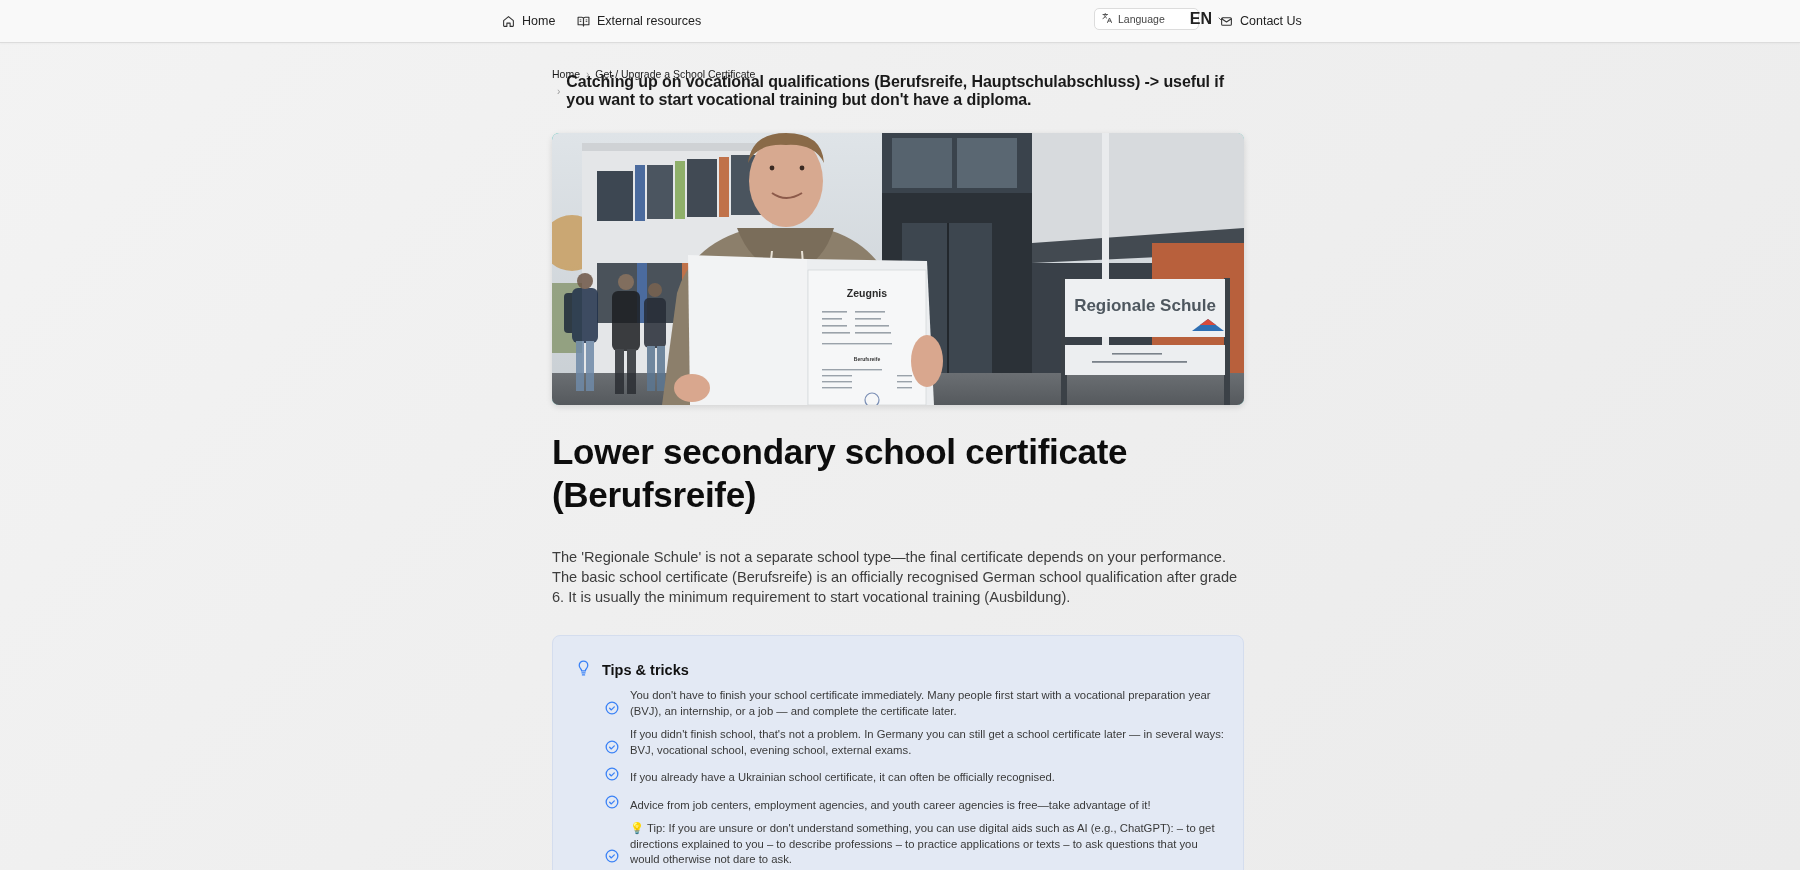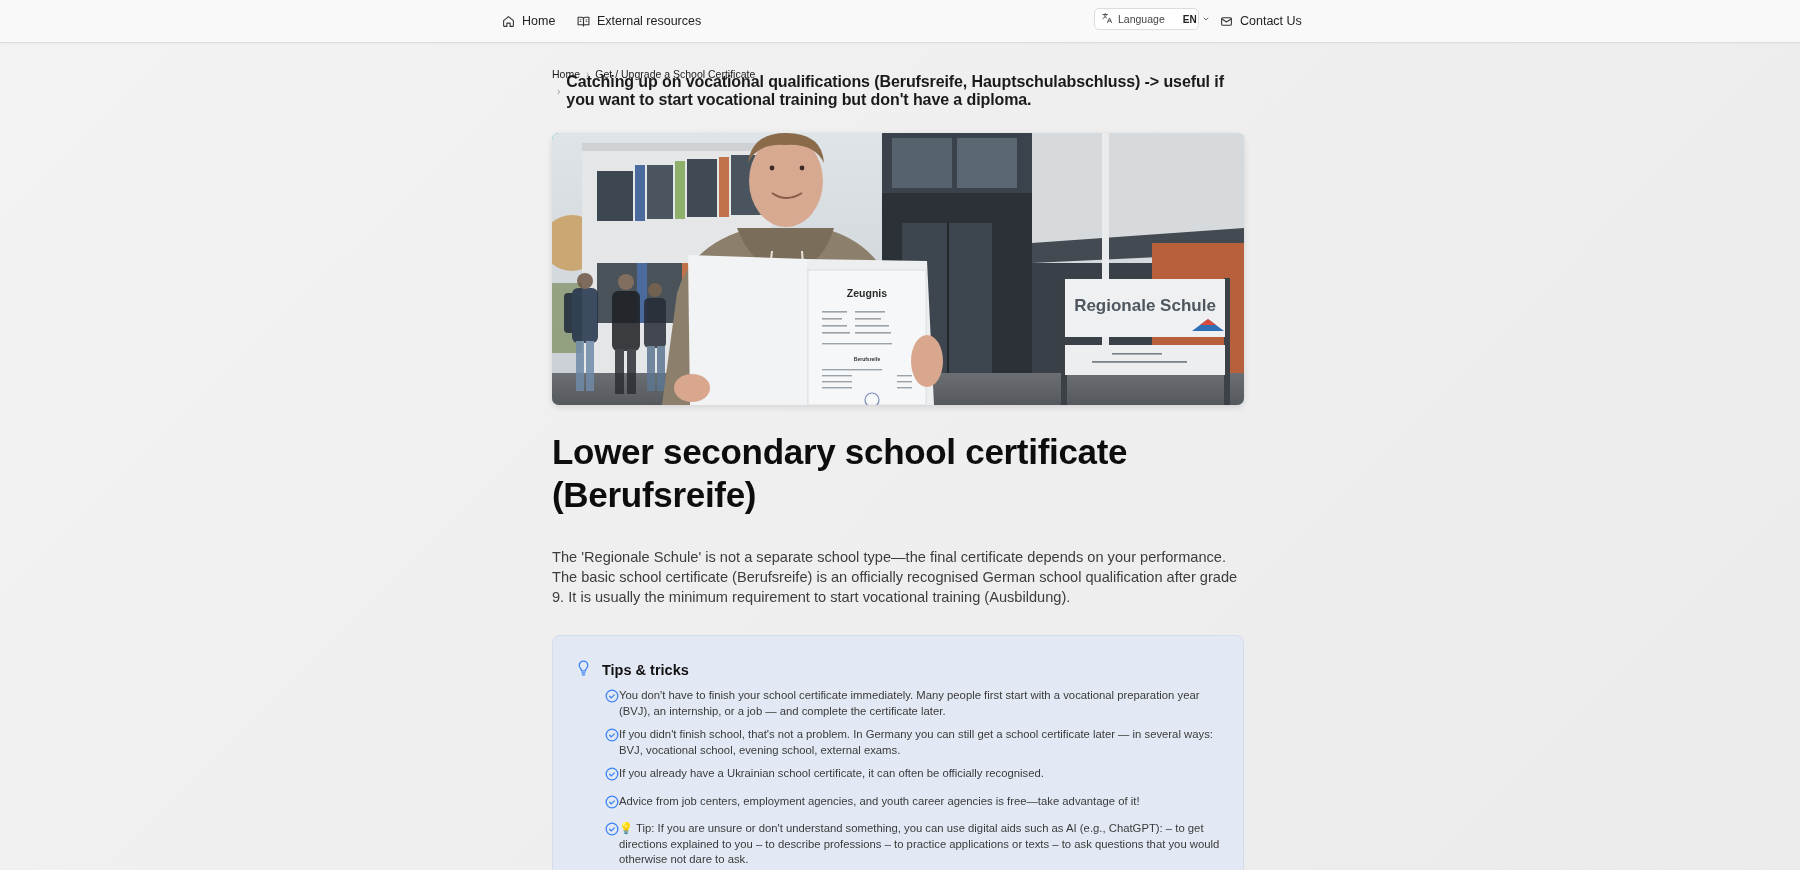--- a/index.html
+++ b/index.html
@@ -21,21 +21,21 @@
     display: flex; align-items: center; gap: 7px;
     font-size: 12.5px; color: #222; cursor: pointer;
   }
   .nav-link svg { display: block; }
   .lang-btn {
     position: absolute; left: 1094px; top: 8px; width: 105px; height: 22px;
     border: 1px solid #dcdcdc; border-radius: 5px; background: #fff;
     display: flex; align-items: center; gap: 5px; padding: 0 6px;
     font-size: 10.5px; color: #444; cursor: pointer;
   }
-  .lang-btn .code { font-weight: bold; color: #222; font-size: 10px; margin-left: 13px; }
+  .lang-btn .code { font-weight: bold; color: #222; font-size: 16px; margin-left: 20px; }
 
   
   .breadcrumb {
     position: absolute; left: 552px; top: 67px; width: 700px;
     font-size: 10.5px; color: #1a1a1a;
   }
   .bc-row { display: flex; align-items: center; gap: 6px; height: 14px; }
   .bc-row + .bc-row { margin-top: 3px; padding-left: 5px; }
   .bc-link { cursor: pointer; }
   .bc-sep { color: #999; font-size: 10px; }
@@ -66,21 +66,21 @@
     position: absolute; left: 552px; top: 635px; width: 692px; height: 260px;
     background: #e3e9f4; border: 1px solid #d4ddee; border-radius: 8px;
   }
   .tips-head {
     position: absolute; left: 24px; top: 24px;
     display: flex; align-items: center; gap: 12px;
   }
   .tips-title { font-size: 14.5px; font-weight: bold; color: #111; }
   .tips-list { position: absolute; left: 52px; top: 52px; width: 620px; list-style: none; }
   .tip {
-    display: flex; gap: 0; align-items: flex-start;
+    display: flex; gap: 11px; align-items: flex-end;
     font-size: 11.3px; line-height: 15.5px; color: #3a3a3a;
     margin-bottom: 8px;
   }
   .tip .chk { flex: 0 0 14px; margin-top: 1px; }
   .bulb-emoji { color: #f5d77a; }
 </style>
 </head>
 <body>
 
 <header class="topnav">
@@ -251,21 +251,21 @@
     <text x="593" y="178" text-anchor="middle" font-family="Liberation Sans, sans-serif" font-size="17" font-weight="bold" fill="#4e575f">Regionale Schule</text>
     <polygon points="640,198 656,186 672,198" fill="#2f6fb3"></polygon>
     <polygon points="648,192 656,186 664,192" fill="#d94a3a"></polygon>
     <rect x="513" y="212" width="160" height="30" fill="#eceef0"></rect>
     <rect x="560" y="220" width="50" height="1.6" fill="#7a828a"></rect>
     <rect x="540" y="228" width="95" height="1.8" fill="#7a828a"></rect>
   </svg>
 </div>
 
 <h1 class="page-title">Lower secondary school certificate (Berufsreife)</h1>
-<p class="intro">The 'Regionale Schule' is not a separate school type—the final certificate depends on your performance. The basic school certificate (Berufsreife) is an officially recognised German school qualification after grade 9. It is usually the minimum requirement to start vocational training (Ausbildung).</p>
+<p class="intro">The 'Regionale Schule' is not a separate school type—the final certificate depends on your performance. The basic school certificate (Berufsreife) is an officially recognised German school qualification after grade 6. It is usually the minimum requirement to start vocational training (Ausbildung).</p>
 
 <section class="tips">
   <div class="tips-head">
     <span>
       <svg width="13" height="16" viewBox="0 0 24 30" fill="none" stroke="#3b82f6" stroke-width="2.4" stroke-linecap="round">
           <path d="M7 17c-2-2-3-4-3-7a8 8 0 0 1 16 0c0 3-1 5-3 7-1 1-1.5 2-1.5 3.5h-7C8.5 19 8 18 7 17z"></path>
           <path d="M9 24h6M10 28h4"></path>
         </svg>
     </span>
     <h2 class="tips-title">Tips &amp; tricks</h2>

